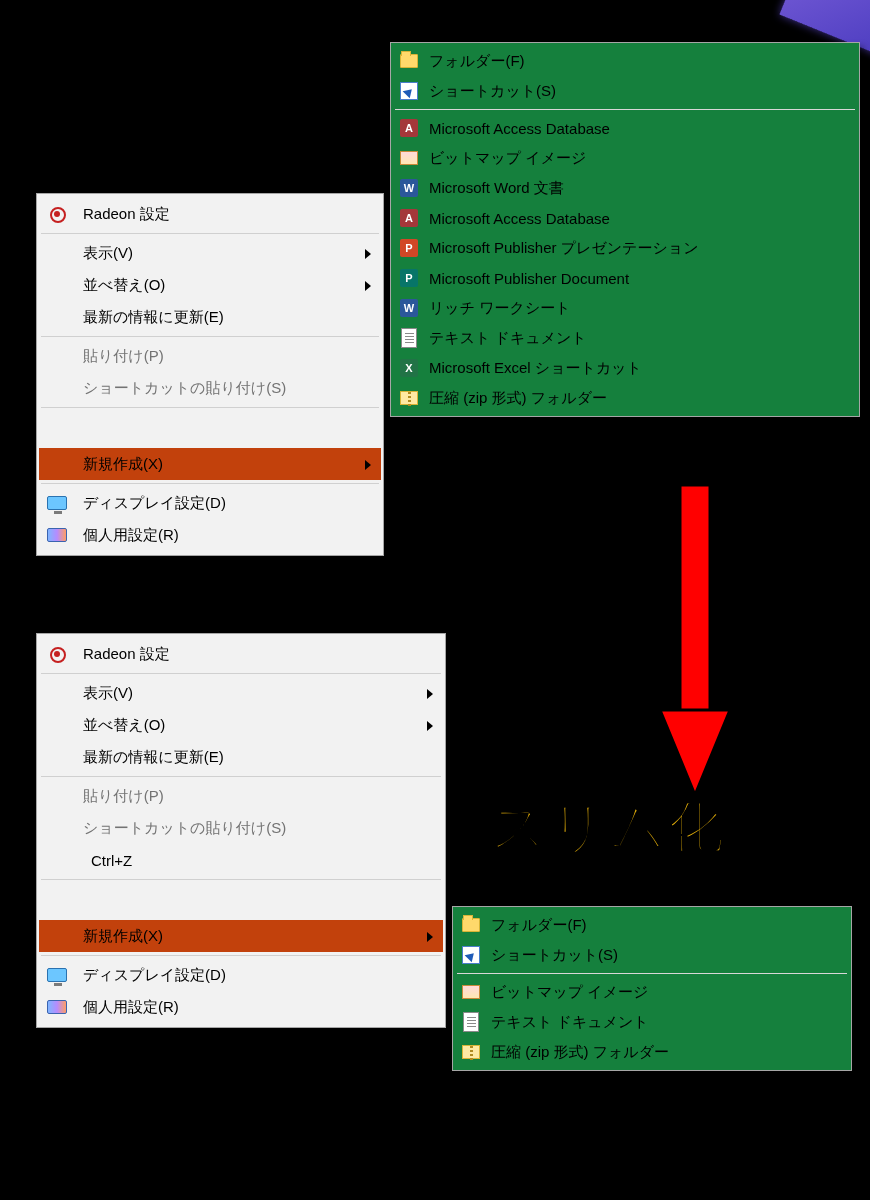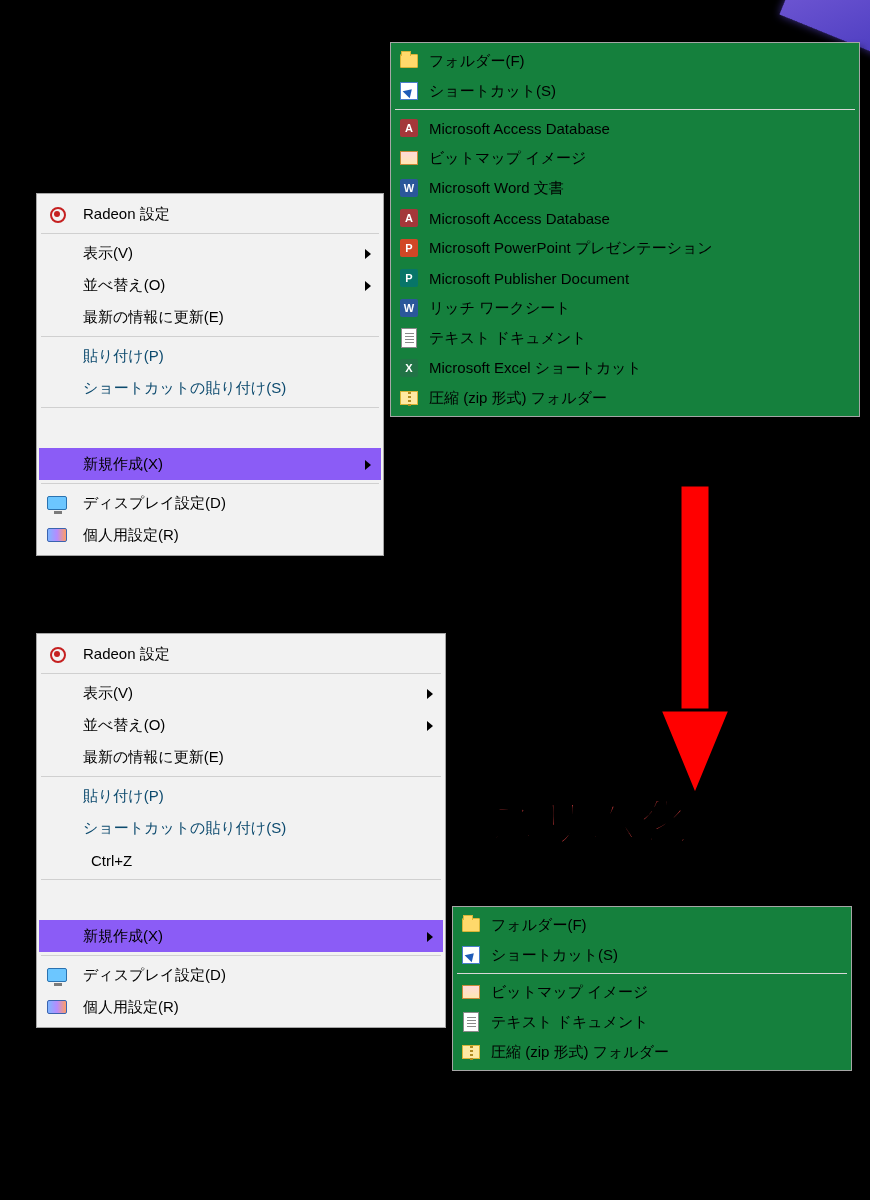--- a/index.html
+++ b/index.html
@@ -30,22 +30,22 @@
     padding: 4px 2px;
   }
   .menu-item {
     display: flex;
     align-items: center;
     height: 32px;
     padding: 0 10px 0 6px;
     gap: 8px;
     white-space: nowrap;
   }
-  .menu-item.hover { background: #8b5cf6; margin-top: 40px; }
-  .menu-item.disabled { color: #0c4a6e; }
+  .menu-item.hover { background: #c2410c; margin-top: 40px; }
+  .menu-item.disabled { color: #737373; }
   .menu .sep {
     height: 1px;
     background: #d0d0d0;
     margin: 3px 2px;
   }
   .icon-slot {
     width: 24px; height: 24px;
     display: flex;
     align-items: center;
     justify-content: center;
@@ -84,22 +84,22 @@
   .sub-menu .sep { height: 1px; background: #d8d8d8; margin: 3px 2px; }
 
   
   .big-arrow {
     position: absolute;
     left: 650px; top: 485px;
   }
   .slim-label {
     position: absolute;
     left: 490px; top: 790px;
-    font-size: 47px;
-    color: #ef4444;
+    font-size: 56px;
+    color: #eab308;
     -webkit-text-stroke: 2px #000;
     font-weight: 600;
     letter-spacing: 2px;
     text-shadow: 0 0 4px rgba(0,0,0,0.6);
   }
 
   
   .ctx1     { left: 36px;  top: 193px; width: 348px; }
   .sub1     { left: 390px; top: 42px;  width: 470px; }
   .ctx2     { left: 36px;  top: 633px; width: 410px; }
@@ -222,21 +222,21 @@
   <div class="sub-item">
     <span class="icon-slot">
         <span class="chip access">A</span>
       </span>
     <span>Microsoft Access Database</span>
   </div>
   <div class="sub-item">
     <span class="icon-slot">
         <span class="chip ppt">P</span>
       </span>
-    <span>Microsoft PowerPoint プレゼンテーション</span>
+    <span>Microsoft Publisher プレゼンテーション</span>
   </div>
   <div class="sub-item">
     <span class="icon-slot">
         <span class="chip pub">P</span>
       </span>
     <span>Microsoft Publisher Document</span>
   </div>
   <div class="sub-item">
     <span class="icon-slot">
         <span class="chip rtf">W</span>

